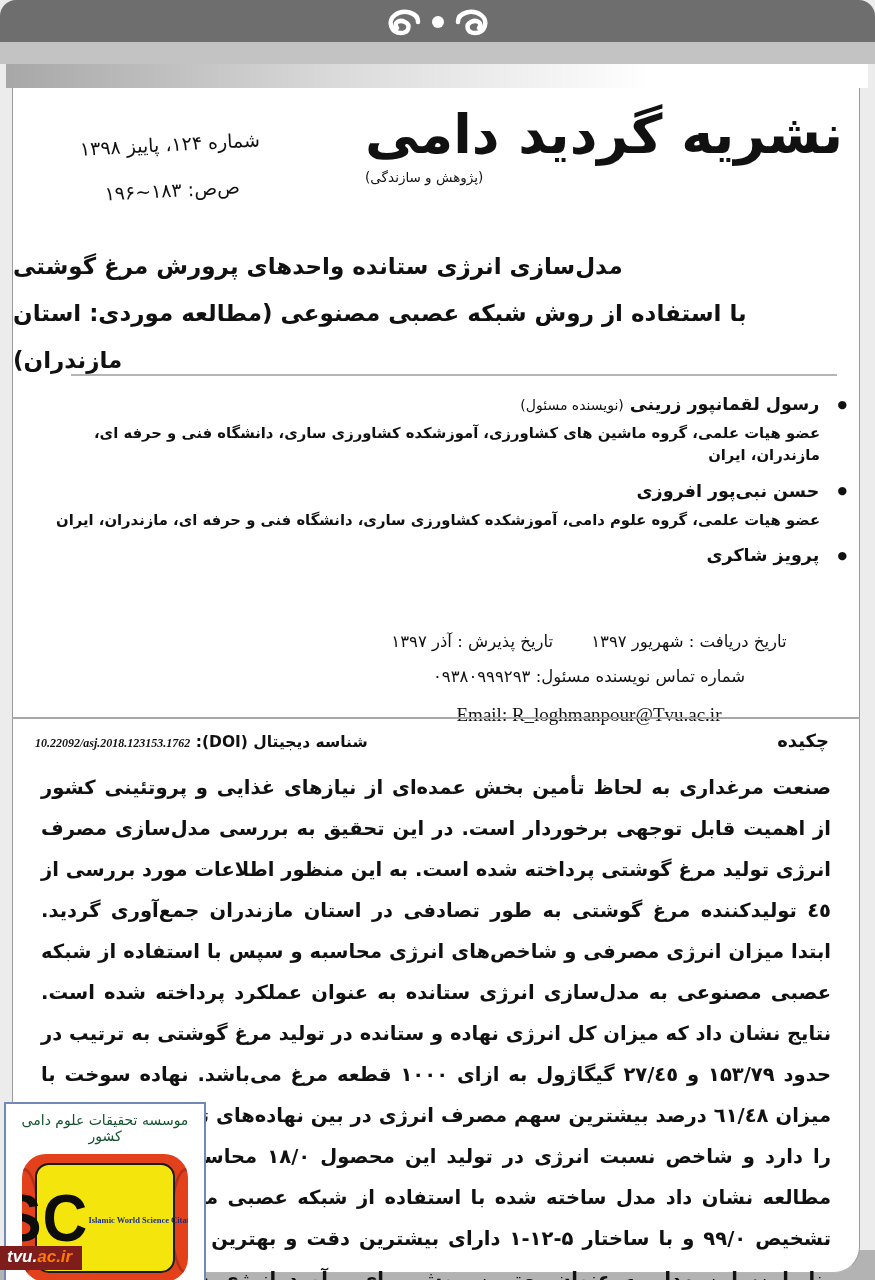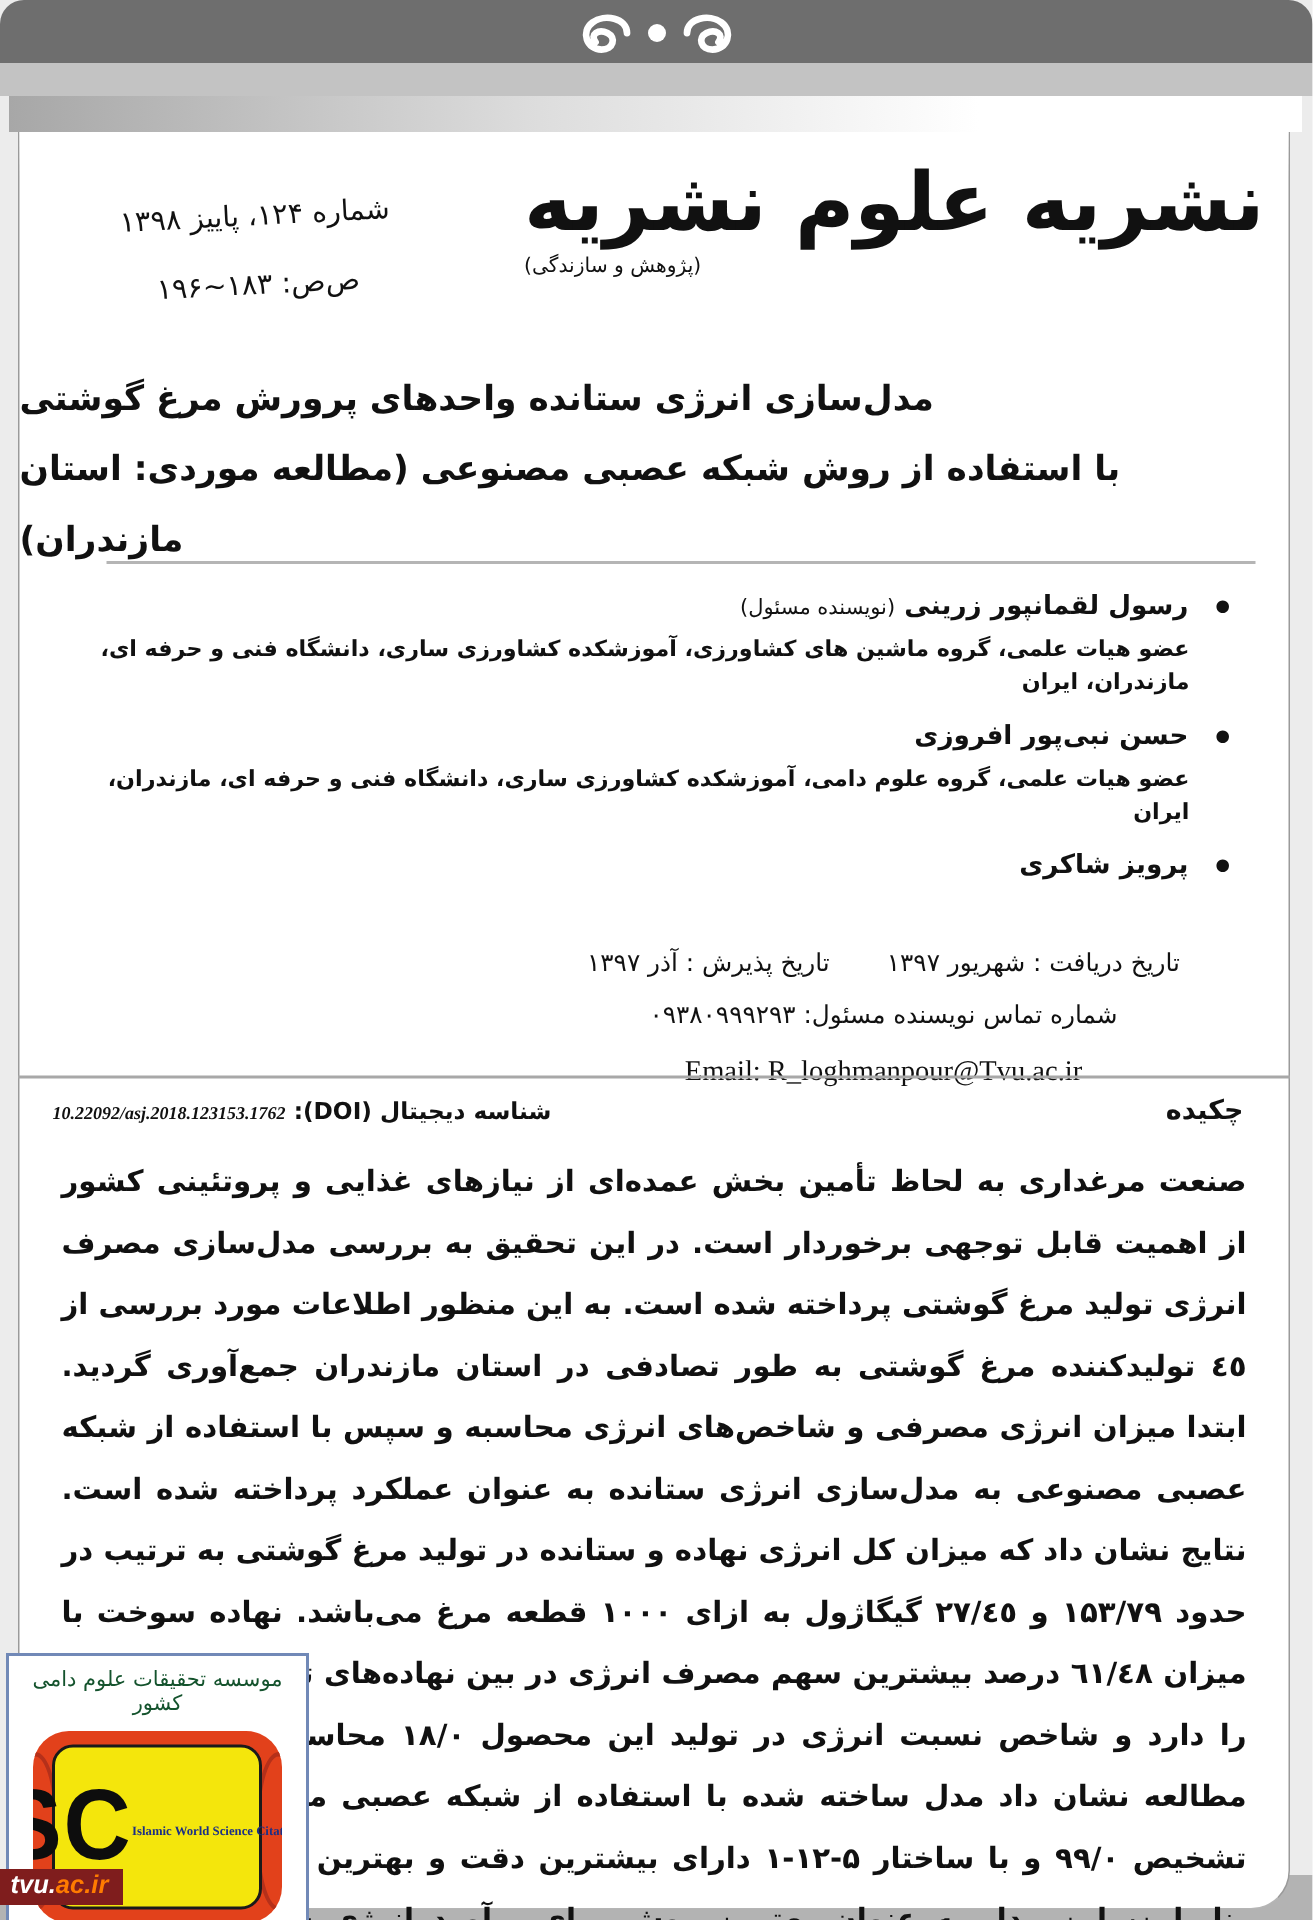--- a/index.html
+++ b/index.html
@@ -33,21 +33,21 @@
   .logo-title{font-size:54px;font-weight:bold;white-space:nowrap;letter-spacing:-1px;line-height:1.5;}
   .logo-sub{font-size:13.5px;margin-top:-6px;text-align:left;}
   .issue-block{position:absolute;top:34px;left:68px;font-size:19px;line-height:2.4;
     text-align:center;transform:rotate(-3deg);}
   
   .article-title{position:absolute;top:155px;left:0;right:0;text-align:left;
     font-weight:bold;font-size:23px;line-height:47px;}
   .title-divider{position:absolute;top:286px;left:58px;right:22px;height:0;
     border-top:2px solid #b5b5b5;}
   
-  .authors{position:absolute;top:303px;right:39px;left:28px;margin:0;padding:0;list-style:none;}
+  .authors{position:absolute;top:303px;right:12px;left:28px;margin:0;padding:0;list-style:none;}
   .author{margin-bottom:8px;}
   .author-name-row{font-size:17.5px;font-weight:bold;line-height:1.5;}
   .bullet{font-size:11px;vertical-align:middle;margin-left:12px;}
   .author-note{font-weight:normal;font-size:14px;}
   .author-affiliation{font-size:14.8px;font-weight:bold;padding-right:27px;margin-top:5px;margin-bottom:11px;line-height:1.5;text-align:right;}
   
   .meta-block{position:absolute;top:517px;right:30px;width:480px;text-align:center;
     font-size:16.5px;line-height:2.15;margin-top:19px;}
   .meta-gap{display:inline-block;width:38px;}
   .meta-email{direction:ltr;font-family:"Liberation Serif",serif;font-size:19px;}
@@ -93,21 +93,21 @@
     <path d="M46,16 C46,6 31,3 23,9 C15,15 19,27 29,27 C37,27 39,19 33,16 C27,13 21,17 25,22" stroke="#ffffff" stroke-width="4.5" fill="none" stroke-linecap="round"></path>
     <path d="M86,16 C86,6 101,3 109,9 C117,15 113,27 103,27 C95,27 93,19 99,16 C105,13 111,17 107,22" stroke="#ffffff" stroke-width="4.5" fill="none" stroke-linecap="round"></path>
   </svg>
 </div>
 <div class="bar2"></div>
 <div class="bar3"></div>
 
 <div class="sheet">
 
   <div class="journal-logo">
-    <div class="logo-title">نشریه علوم نشریه</div>
+    <div class="logo-title">نشریه گردید دامی</div>
     <div class="logo-sub">(پژوهش و سازندگی)</div>
   </div>
 
   <div class="issue-block">
     <div>شماره ۱۲۴، پاییز ۱۳۹۸</div>
     <div>ص‌ص: ۱۸۳~۱۹۶</div>
   </div>
 
   <div class="article-title">
     <div>مدل‌سازی انرژی ستانده واحدهای پرورش مرغ گوشتی</div>

